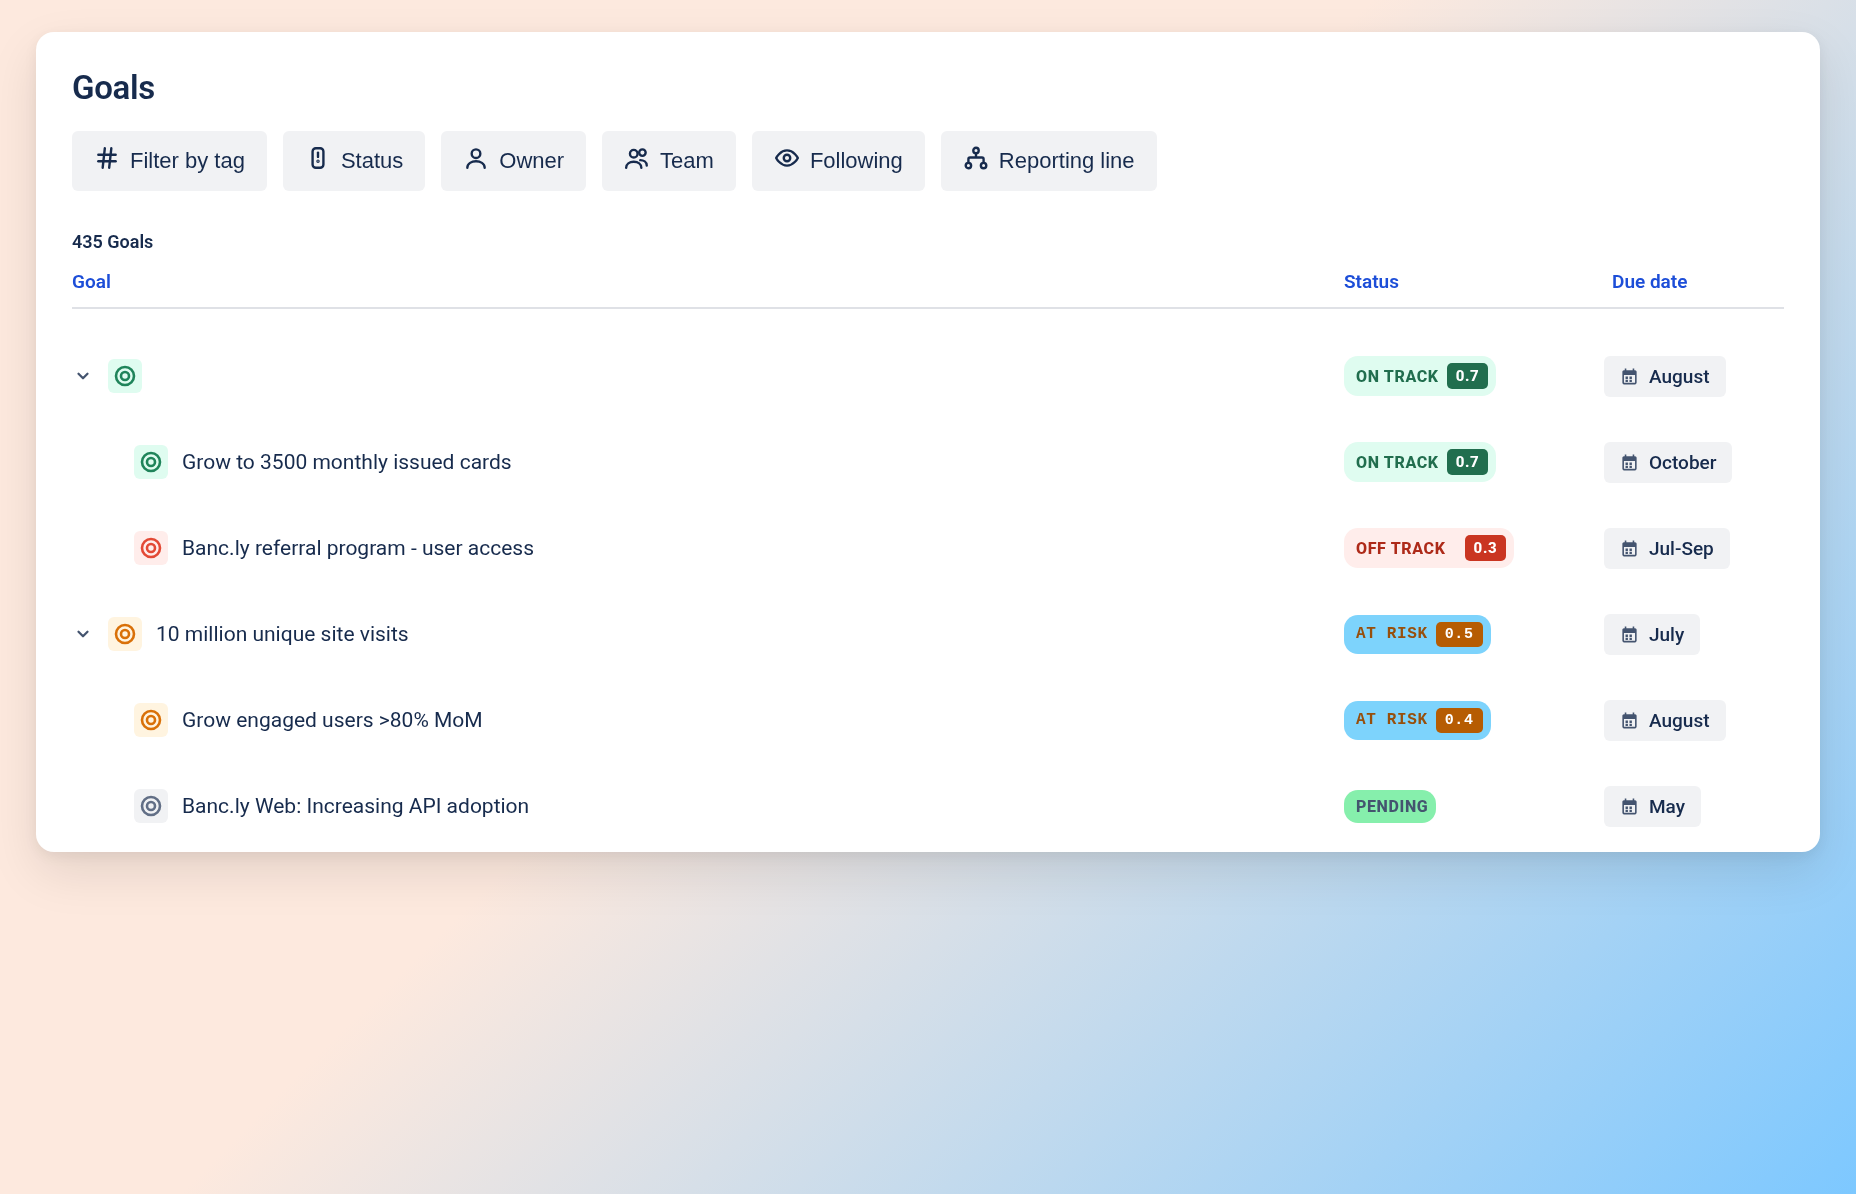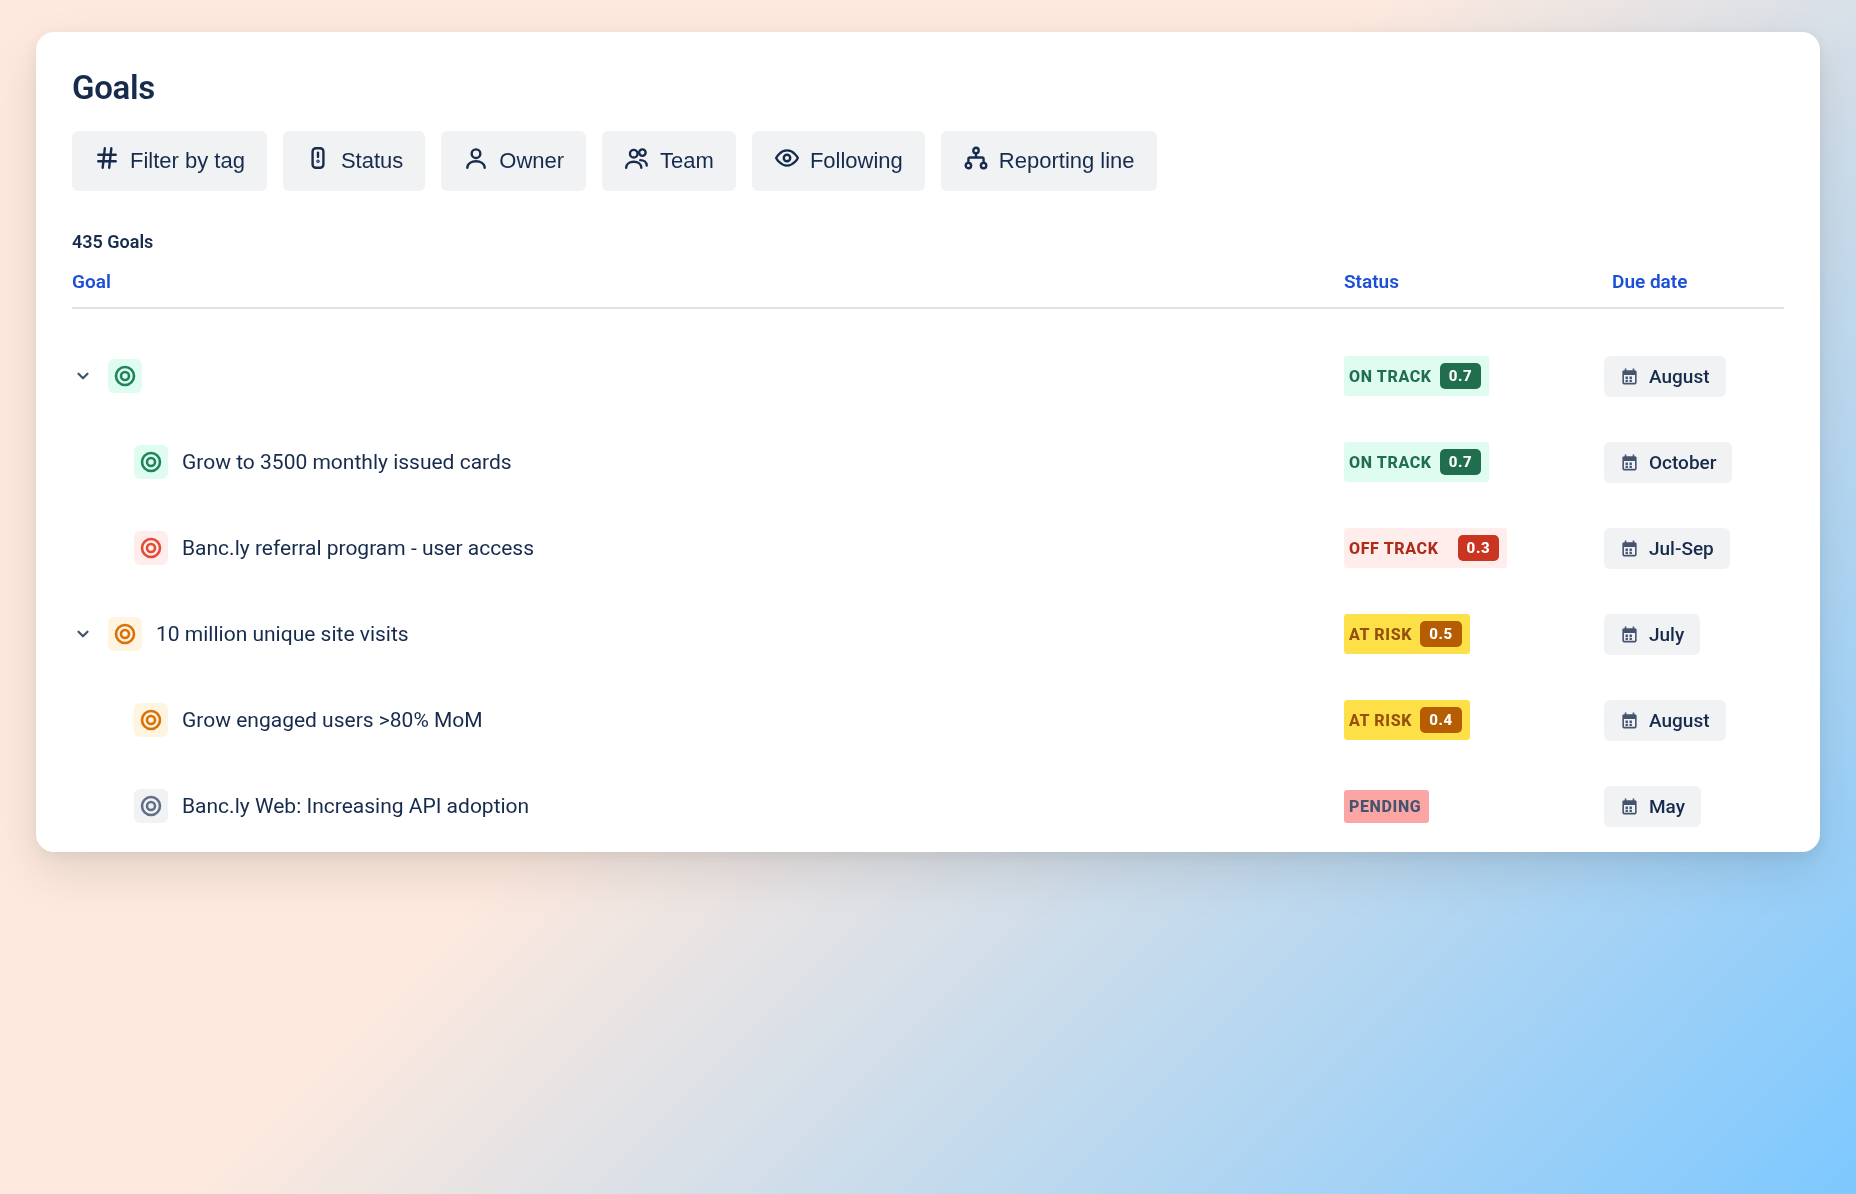--- a/index.html
+++ b/index.html
@@ -94,32 +94,32 @@
   flex-shrink: 0;
 }
 .target-badge svg { width: 24px; height: 24px; }
 .tb-green  { background: #DFFCF0; }   .tb-green  svg { stroke: #1F845A; }
 .tb-red    { background: #FFEDEB; }   .tb-red    svg { stroke: #E34935; }
 .tb-orange { background: #FFF4E0; }   .tb-orange svg { stroke: #D97008; }
 .tb-gray   { background: #F1F2F4; }   .tb-gray   svg { stroke: #626F86; }
 
 .status-chip {
   display: inline-flex; align-items: center; gap: 8px;
-  border-radius: 3px; padding: 7px 8px 7px 5px;
+  border-radius: 14px; padding: 7px 8px 7px 12px;
   font-size: 16px; font-weight: 800; letter-spacing: 0.04em;
   white-space: nowrap; width: fit-content;
 }
 .status-chip .score {
   border-radius: 5px; padding: 4px 9px;
   color: #fff; font-weight: 800; font-size: 15px;
 }
 .sc-green  { background: #DFFCF0; color: #216E4E; } .sc-green  .score { background: #216E4E; }
 .sc-red    { background: #FFEDEB; color: #AE2A19; gap: 19px; } .sc-red    .score { background: #CA3521; }
-.sc-orange { background: #fde047; color: #974F0C; } .sc-orange .score { background: #B65C02; }
-.sc-gray   { background: #fca5a5; color: #44546F; }
+.sc-orange { background: #7dd3fc; color: #974F0C; font-family: Liberation Mono, monospace; } .sc-orange .score { background: #B65C02; }
+.sc-gray   { background: #86efac; color: #44546F; }
 
 .due-chip {
   display: inline-flex; align-items: center; gap: 10px;
   background: #F1F2F4; border-radius: 6px;
   padding: 9px 16px;
   font-size: 19px; font-weight: 500; color: #172B4D;
   width: fit-content;
 }
 .due-chip svg { width: 19px; height: 19px; fill: #44546F; }
 .status-cell { display:flex; align-items:center; }

